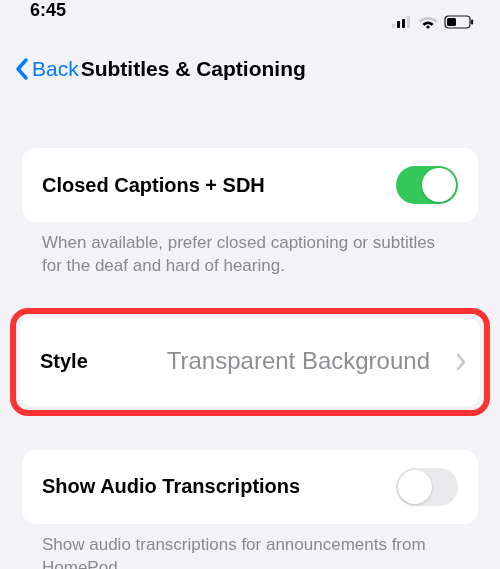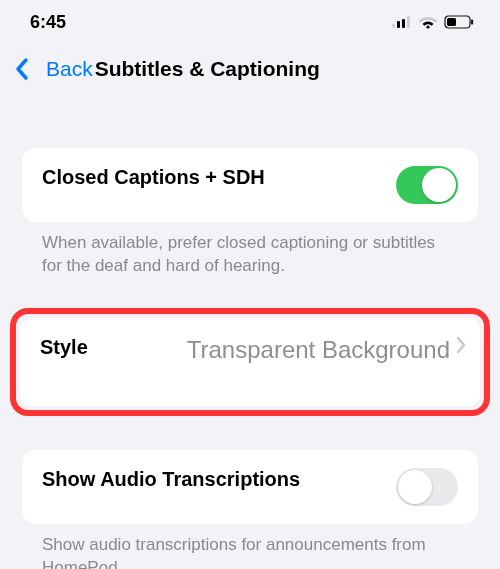--- a/index.html
+++ b/index.html
@@ -8,21 +8,20 @@
     font-family: -apple-system, "Helvetica Neue", Helvetica, Arial, sans-serif;
     background: #f2f2f7;
     color: #000;
     overflow: hidden;
   }
 
   
   .status-bar {
     display: flex;
     justify-content: space-between;
-    align-items: center;
     height: 44px;
     padding: 0 26px 0 30px;
   }
   .status-time {
     font-size: 18px;
     font-weight: 600;
   }
   .status-right {
     display: flex;
     align-items: center;
@@ -36,38 +35,40 @@
     align-items: center;
     height: 50px;
     padding: 0 14px;
     gap: 2px;
   }
   .nav-back {
     display: flex;
     align-items: center;
     color: #007aff;
     font-size: 21px;
-    gap: 16px;
+    gap: 2px;
   }
   .nav-title {
     font-size: 21px;
     font-weight: 700;
   }
 
   
   .content { padding: 0 22px; }
   .section-gap-top { margin-top: 54px; }
 
   .row {
     background: #fff;
     border-radius: 14px;
     display: flex;
+    align-items: center;
     justify-content: space-between;
     padding: 18px 20px;
     min-height: 64px;
+    gap: 20px;
   }
   .row-label {
     font-size: 20px;
     font-weight: 600;
   }
   .row-value {
     font-size: 24px;
     color: #8e8e93;
     text-align: right;
     line-height: 1.2;

